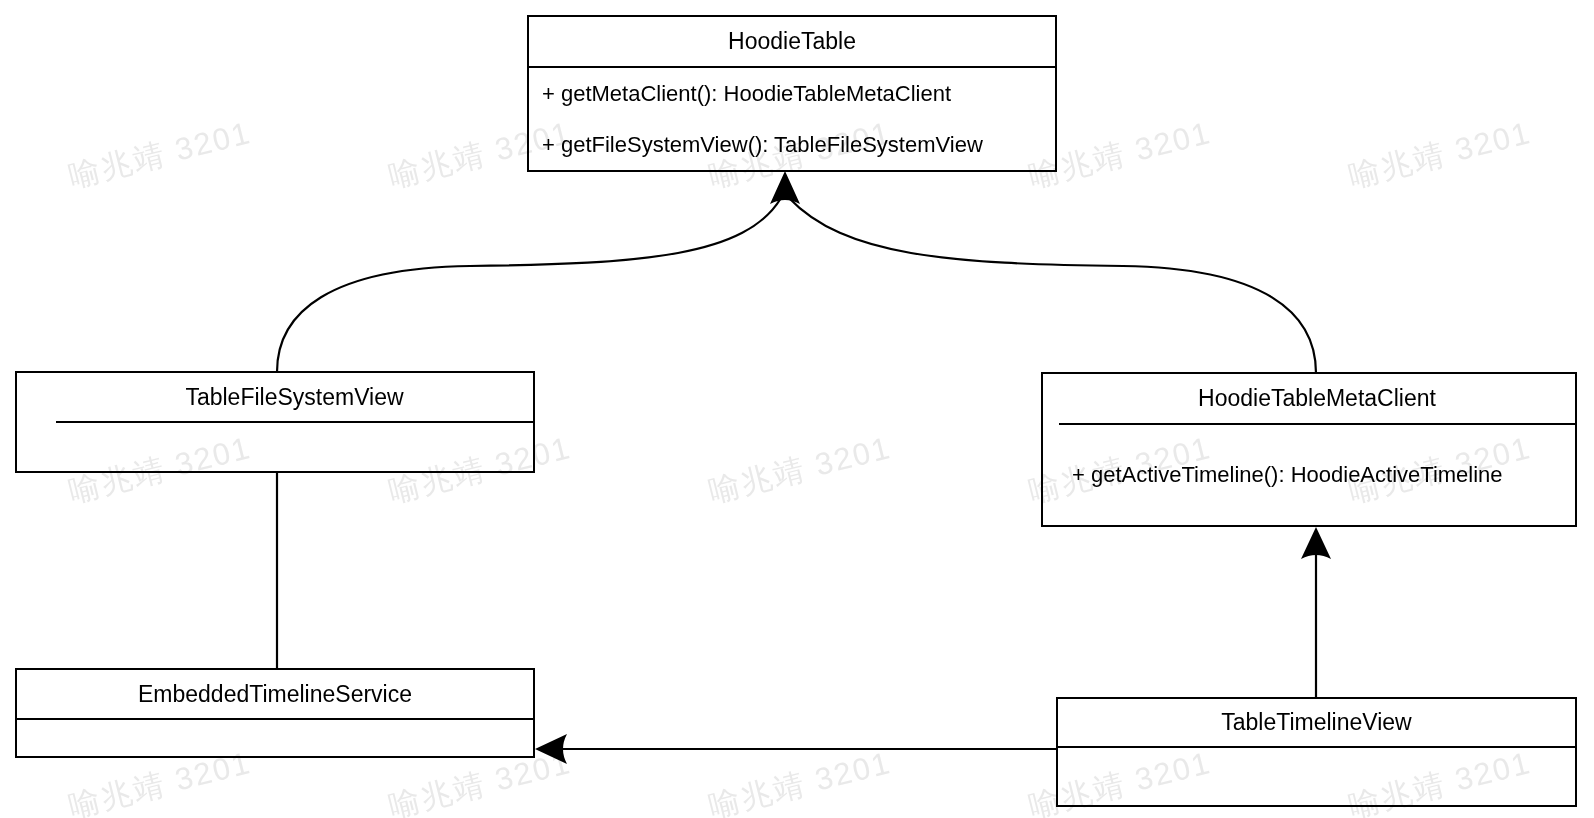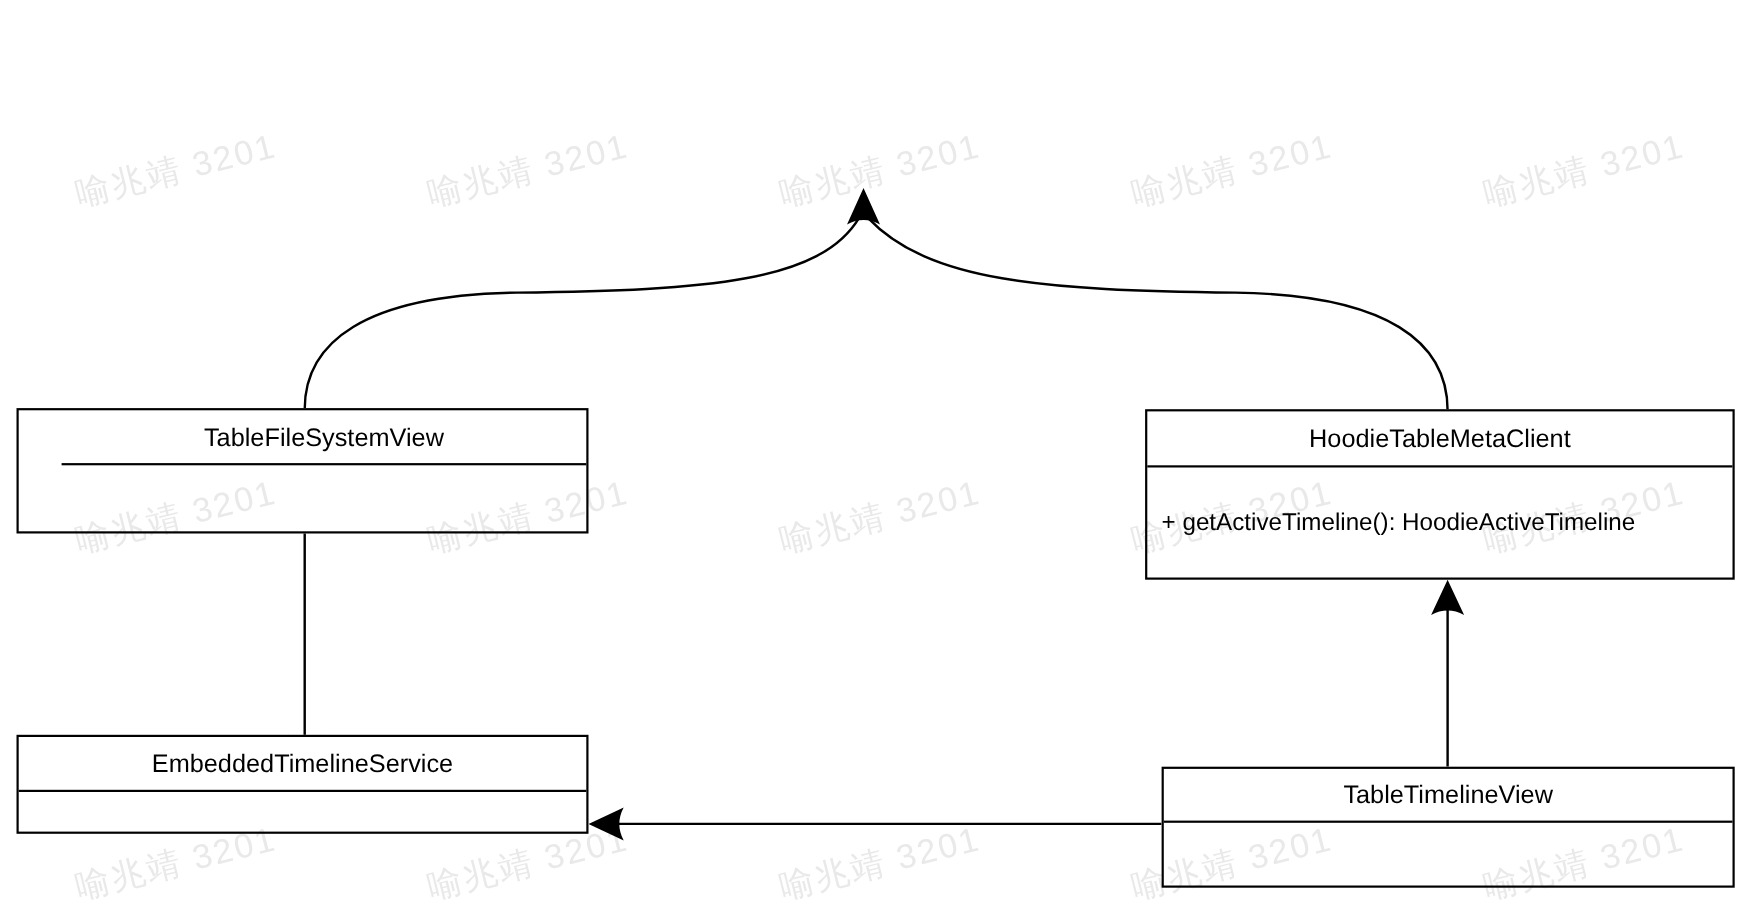--- a/index.html
+++ b/index.html
@@ -100,27 +100,34 @@
     <path class="edge" d="M 277 473 L 277 674"></path>
     <path class="head" d="M 277 700 L 262 668 Q 277 675 292 668 Z"></path>
 
     <path class="edge" d="M 1316 697 L 1316 553"></path>
     <path class="head" d="M 1316 527 L 1301 559 Q 1316 551 1331 559 Z"></path>
 
     <path class="edge" d="M 1056 749 L 561 749"></path>
     <path class="head" d="M 535 749 L 567 734 Q 559 749 567 764 Z"></path>
   </svg>
 
+  <div class="cls" style="left:527px; top:15px; width:530px; height:157px;">
+    <div class="cls-title" style="height:51px;">HoodieTable</div>
+    <div class="cls-body" style="height:102px;">
+      <div class="cls-method">+ getMetaClient(): HoodieTableMetaClient</div>
+      <div class="cls-method">+ getFileSystemView(): TableFileSystemView</div>
+    </div>
+  </div>
 
-  <div class="cls" style="left:15px; top:371px; width:520px; height:114px;padding-left:39px;">
+  <div class="cls" style="left:15px; top:371px; width:520px; height:102px;padding-left:39px;">
     <div class="cls-title" style="height:50px;">TableFileSystemView</div>
     <div class="cls-body" style="height:48px;"></div>
   </div>
 
-  <div class="cls" style="left:1041px; top:372px; width:536px; height:155px;">
+  <div class="cls" style="left:1041px; top:372px; width:536px; height:155px;padding-left:16px;">
     <div class="cls-title" style="height:51px;">HoodieTableMetaClient</div>
     <div class="cls-body" style="height:100px;border-radius:25px;">
       <div class="cls-method">+ getActiveTimeline(): HoodieActiveTimeline</div>
     </div>
   </div>
 
   <div class="cls" style="left:15px; top:668px; width:520px; height:90px;">
     <div class="cls-title" style="height:50px;">EmbeddedTimelineService</div>
     <div class="cls-body" style="height:36px;"></div>
   </div>

